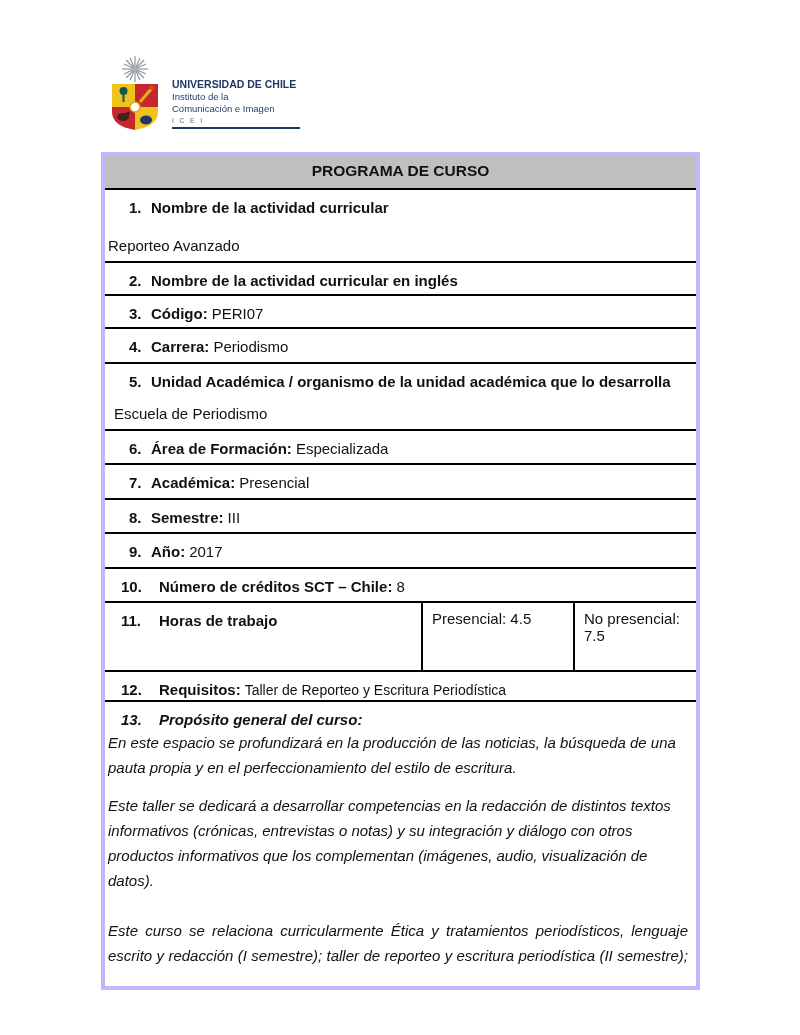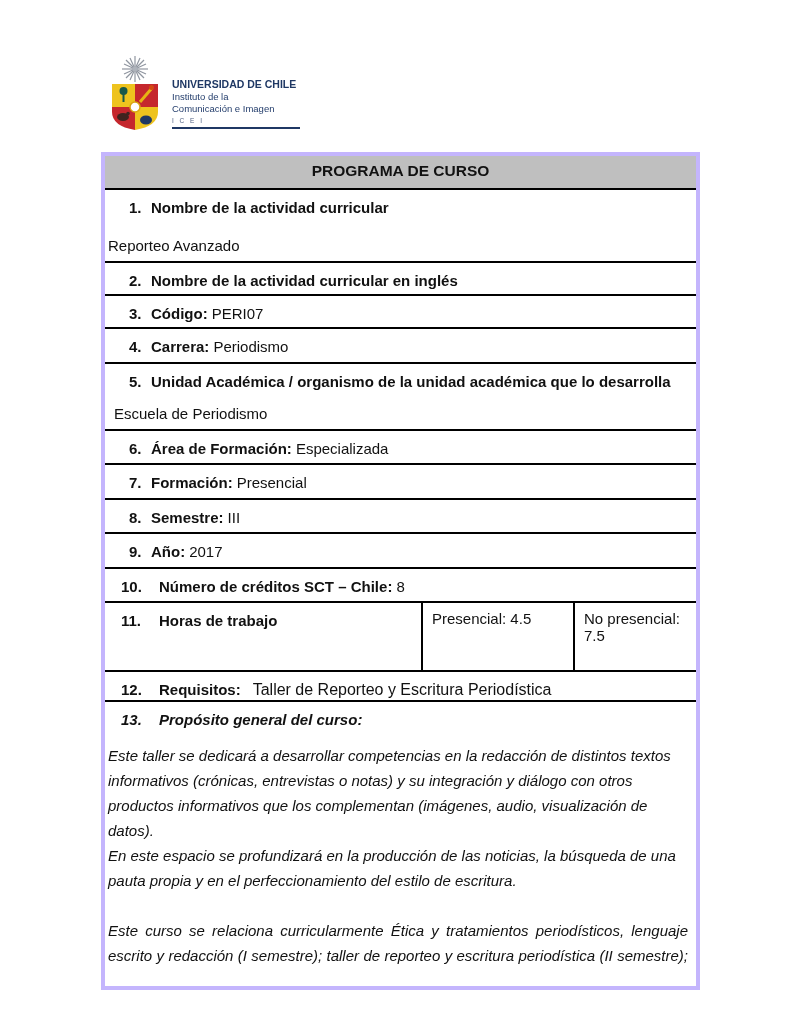--- a/index.html
+++ b/index.html
@@ -15,21 +15,21 @@
 
   
   .course-table { position:absolute; left:101px; top:152px; width:599px; border:4px solid #c4b5fd; }
   .thead { height:32px; background:#bfbfbf; text-align:center; font-weight:bold; font-size:15.5px; padding-top:6px; }
   .t-row { border-top:2px solid #000; font-size:15px; }
   .lbl { padding-left:24px; padding-top:8px; line-height:20px; }
   .lbl .num { display:inline-block; width:22px; font-weight:bold; }
   .dd  .lbl { padding-left:16px; }
   .dd  .lbl .num { width:38px; }
   .iv { margin-left:4px; font-weight:normal; }
-  .iv-small { margin-left:12px; font-weight:normal; font-size:16px; }
+  .iv-small { margin-left:4px; font-weight:normal; font-size:14px; }
   .val-flush  { padding:0 0 7px 3px; font-size:15px; }
   .val-indent { padding:0 0 7px 9px; font-size:15px; }
   .r1  { min-height:73px; display:flex; flex-direction:column; justify-content:space-between; }
   .r2  { min-height:33px; }
   .r3  { min-height:33px; }
   .r4  { min-height:35px; }
   .r5  { min-height:67px; display:flex; flex-direction:column; justify-content:space-between; }
   .r6  { min-height:34px; }
   .r7  { min-height:35px; }
   .r8  { min-height:34px; }
@@ -110,21 +110,21 @@
   <div class="t-row r5">
     <div class="lbl"><span class="num">5.</span><b>Unidad Académica / organismo de la unidad académica que lo desarrolla</b></div>
     <div class="val-indent">Escuela de Periodismo</div>
   </div>
 
   <div class="t-row r6">
     <div class="lbl"><span class="num">6.</span><b>Área de Formación:</b><span class="iv">Especializada</span></div>
   </div>
 
   <div class="t-row r7">
-    <div class="lbl"><span class="num">7.</span><b>Formación:</b><span class="iv">Presencial</span></div>
+    <div class="lbl"><span class="num">7.</span><b>Académica:</b><span class="iv">Presencial</span></div>
   </div>
 
   <div class="t-row r8">
     <div class="lbl"><span class="num">8.</span><b>Semestre:</b><span class="iv">III</span></div>
   </div>
 
   <div class="t-row r9">
     <div class="lbl"><span class="num">9.</span><b>Año:</b><span class="iv">2017</span></div>
   </div>
 
@@ -139,17 +139,17 @@
     <div class="c2">Presencial: 4.5</div>
     <div class="c3">No presencial: 7.5</div>
   </div>
 
   <div class="t-row r12 dd">
     <div class="lbl"><span class="num">12.</span><b>Requisitos:</b><span class="iv-small">Taller de Reporteo y Escritura Periodística</span></div>
   </div>
 
   <div class="t-row r13 dd">
     <div class="lbl"><span class="num">13.</span><b>Propósito general del curso:</b></div>
+    <div class="para">En este espacio se profundizará en la producción de las noticias, la búsqueda de una pauta propia y en el perfeccionamiento del estilo de escritura.</div>
     <div class="para p-first">Este taller se dedicará a desarrollar competencias en la redacción de distintos textos informativos (crónicas, entrevistas o notas) y su integración y diálogo con otros productos informativos que los complementan (imágenes, audio, visualización de datos).</div>
-    <div class="para">En este espacio se profundizará en la producción de las noticias, la búsqueda de una pauta propia y en el perfeccionamiento del estilo de escritura.</div>
     <div class="para p-gap">Este curso se relaciona curricularmente Ética y tratamientos periodísticos, lenguaje escrito y redacción (I semestre); taller de reporteo y escritura periodística (II semestre);</div>
   </div>
 </div>
 
 </body></html>

